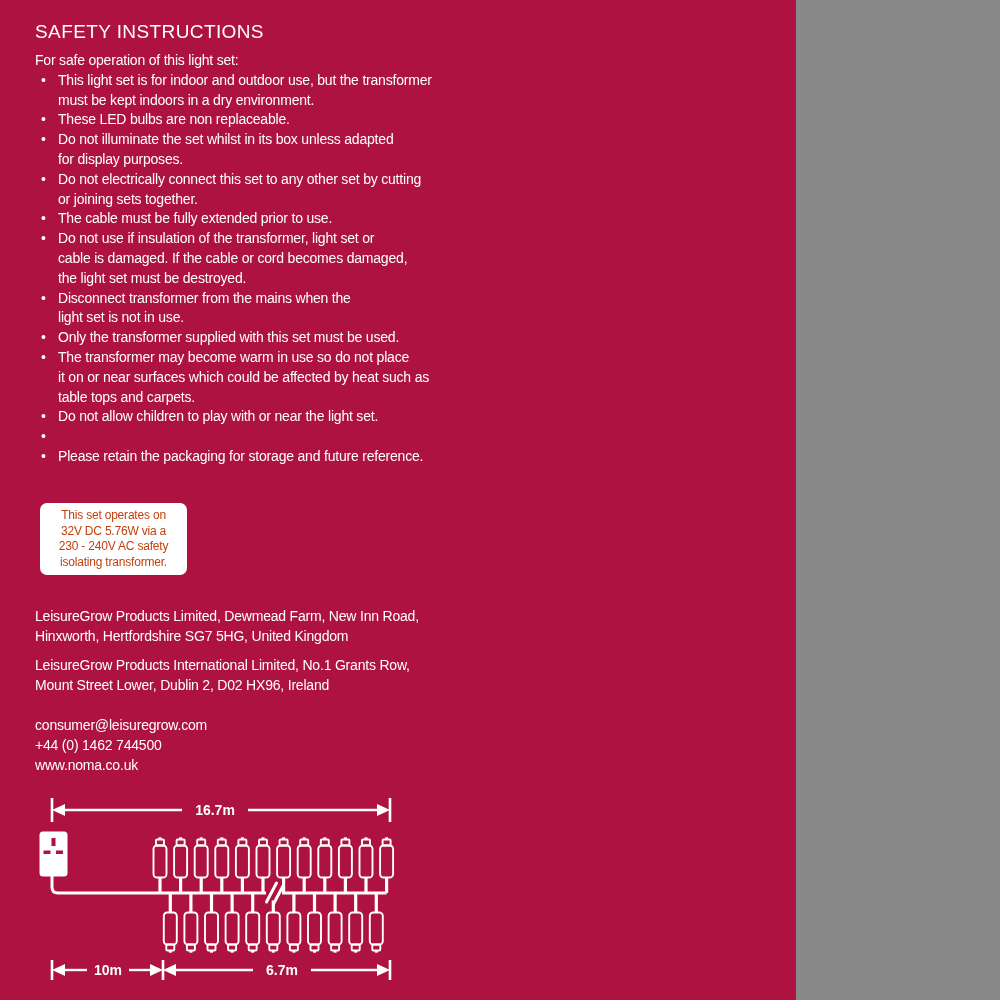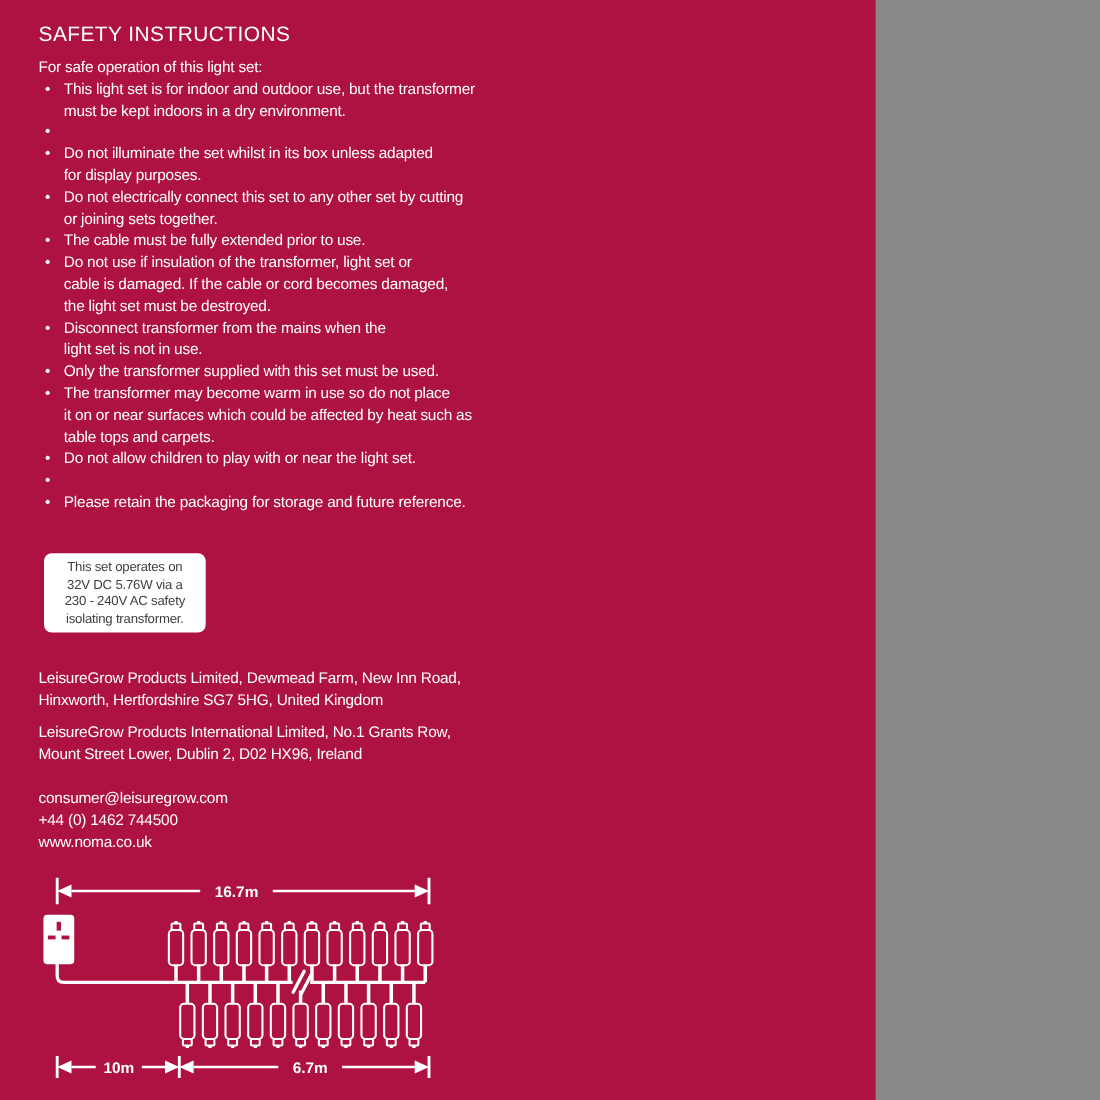--- a/index.html
+++ b/index.html
@@ -50,20 +50,21 @@
     <div class="title">SAFETY INSTRUCTIONS</div>
     <div class="intro">For safe operation of this light set:</div>
     <ul class="bullets">
       <li>
           <span class="dot">•</span>
           <span class="multiline">This light set is for indoor and outdoor use, but the transformer
 must be kept indoors in a dry environment.</span>
         </li>
       <li>
           <span class="dot">•</span>
+          <span class="multiline">These LED bulbs are non replaceable.</span>
         </li>
       <li>
           <span class="dot">•</span>
           <span class="multiline">Do not illuminate the set whilst in its box unless adapted
 for display purposes.</span>
         </li>
       <li>
           <span class="dot">•</span>
           <span class="multiline">Do not electrically connect this set to any other set by cutting
 or joining  sets together.</span>
@@ -100,21 +101,21 @@
       <li>
           <span class="dot">•</span>
         </li>
       <li>
           <span class="dot">•</span>
           <span class="multiline">Please retain the packaging for storage and future reference.</span>
         </li>
     </ul>
   </div>
 
-  <div class="spec-box" style="background: rgb(255, 255, 255); color: #404040;">This set operates on
+  <div class="spec-box" style="background: rgb(255, 255, 255); color: #c2410c;">This set operates on
 32V DC 5.76W via a
 230 - 240V AC safety
 isolating transformer.</div>
 
   <div class="addresses">
     <p>LeisureGrow Products Limited, Dewmead Farm, New Inn Road,
 Hinxworth, Hertfordshire SG7 5HG, United Kingdom</p>
     <p>LeisureGrow Products International Limited, No.1 Grants Row,
 Mount Street Lower, Dublin 2, D02 HX96, Ireland</p>
   </div>

